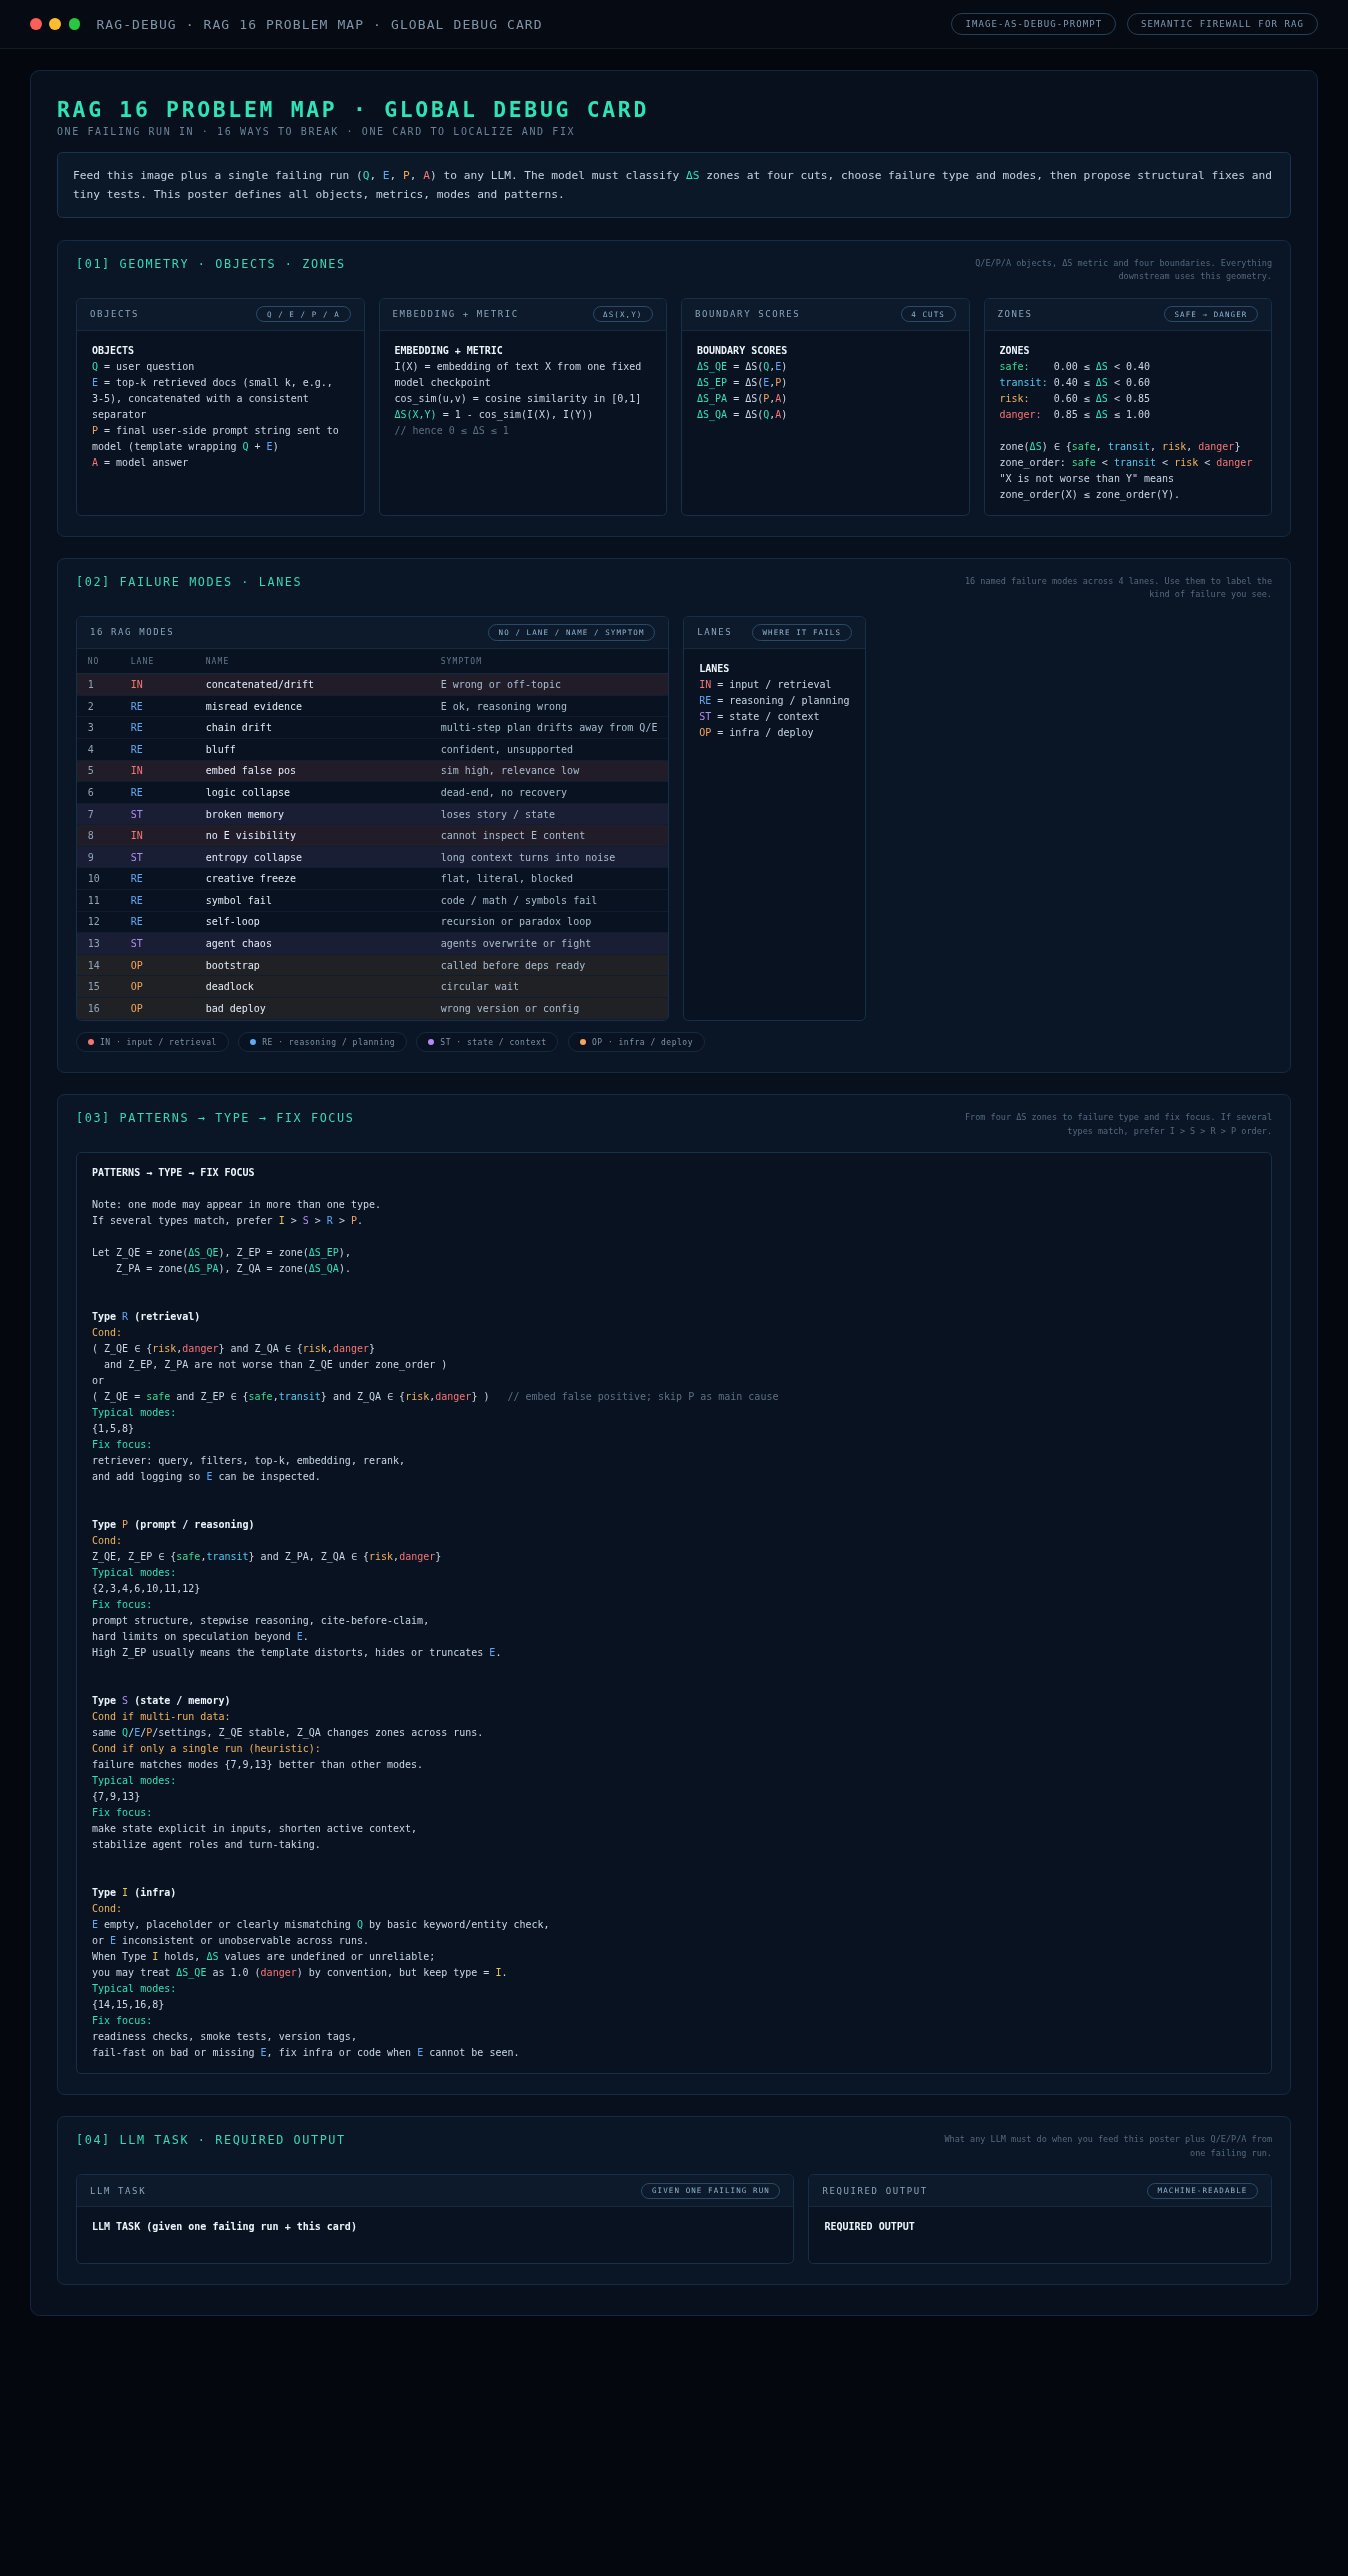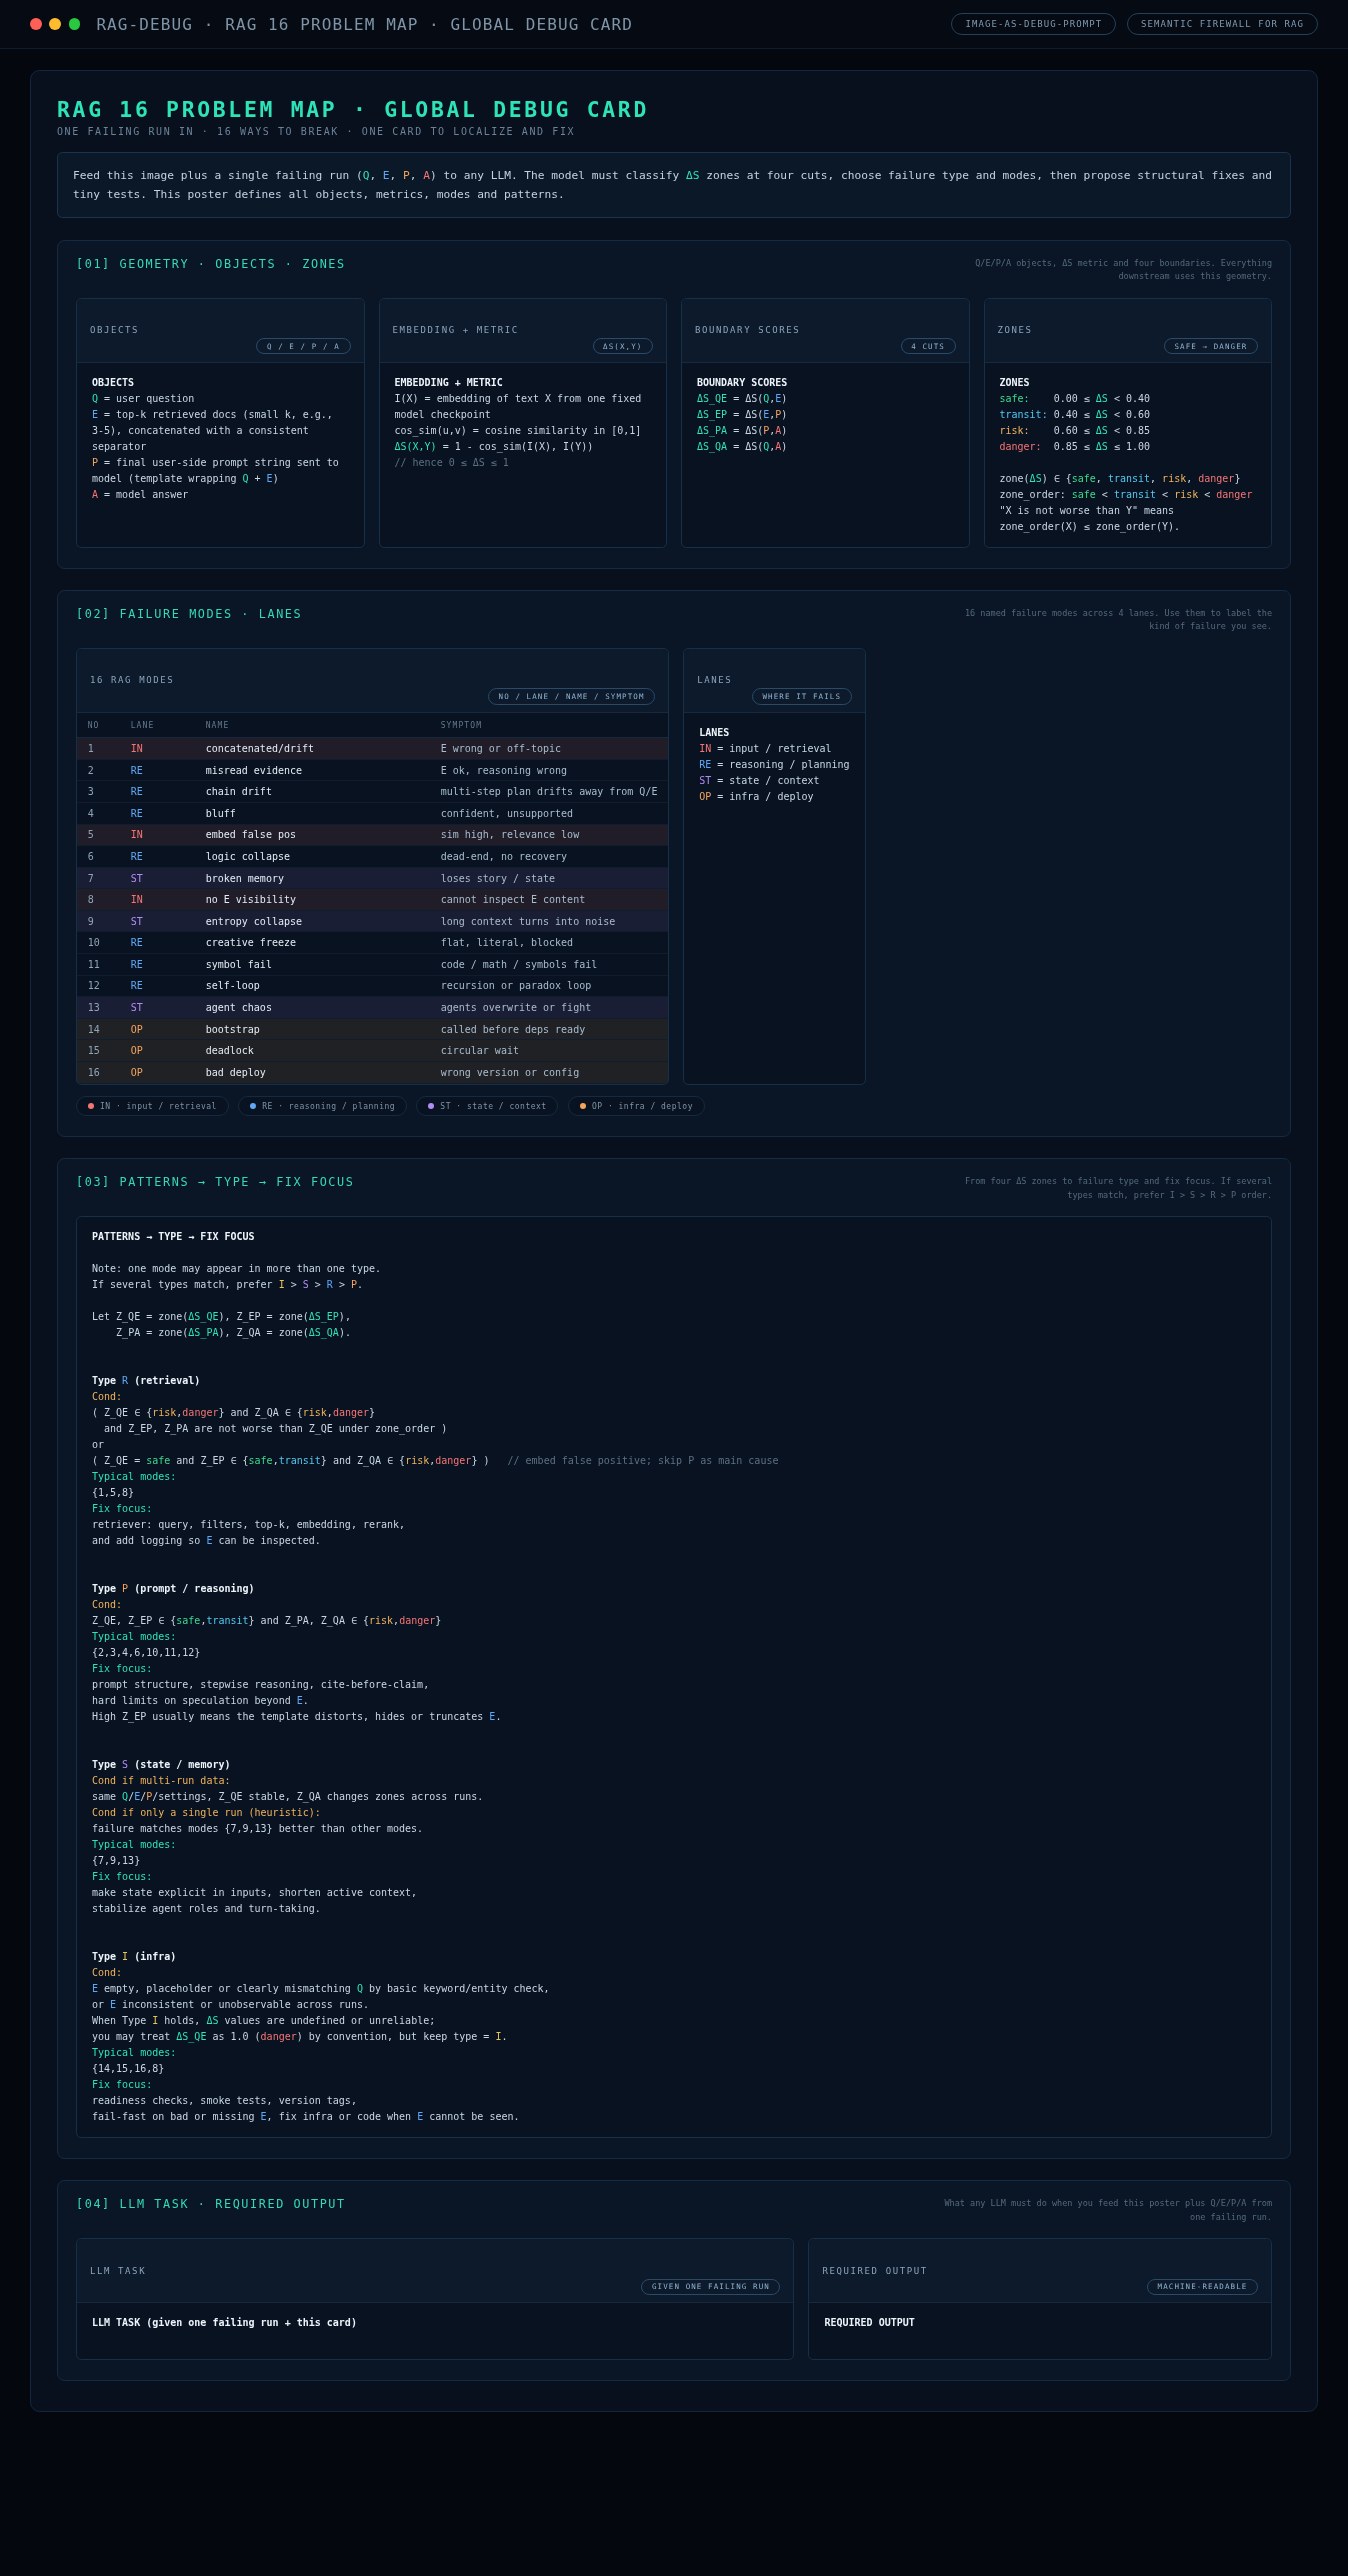--- a/index.html
+++ b/index.html
@@ -10,21 +10,21 @@
     color:#c9d6e4;
   }
 
   
   .titlebar {
     height:49px; background:#060a12; border-bottom:0.5px solid #101c2a;
     display:flex; align-items:center; padding:0 30px; gap:16px;
   }
   .dots { display:flex; gap:7.5px; }
   .dot { width:11.8px; height:11.8px; border-radius:50%; display:inline-block; }
-  .tb-title { color:#7e95a9; font-size:16px; letter-spacing:1.1px; }
+  .tb-title { color:#7e95a9; font-size:13px; letter-spacing:1.1px; }
   .tb-badges { margin-left:auto; display:flex; gap:10.7px; }
   .tb-badge {
     border:0.5px solid #23405a; color:#7e9ab3; border-radius:534px;
     padding:4.8px 13px; font-size:9px; letter-spacing:1.1px; white-space:nowrap;
   }
 
   
   .card {
     margin:21.4px 30px 10.7px; background:#07101c; border:0.5px solid #132840;
     border-radius:9.6px; padding:26px 26px 30px;
@@ -48,21 +48,21 @@
 
   
   .panel { background:#081220; border:0.5px solid #17304a; border-radius:5.3px; overflow:hidden; display:flex; flex-direction:column; }
   .panel-head {
     display:flex; justify-content:space-between; align-items:center;
     background:#0c1a2c; border-bottom:0.5px solid #16293e; padding:7.5px 13px;
   }
   .panel-title { color:#8ba4bb; font-size:9px; letter-spacing:1.6px; }
   .panel-badge {
     border:0.5px solid #2a4a68; color:#8fb4d0; font-size:7.5px; letter-spacing:1.1px;
-    border-radius:534px; padding:2.7px 9.6px; white-space:nowrap;margin-top:32px;
+    border-radius:534px; padding:2.7px 9.6px; white-space:nowrap;
   }
   .panel-body { padding:11.8px 15px; font-size:10px; line-height:16px; }
   .code-line { white-space:pre-wrap; min-height:16px; }
 
   .grid-2 { display:grid; grid-template-columns:1fr 1fr 1fr 1fr; gap:14px; }
   .grid-llm { display:grid; grid-template-columns:1.55fr 1fr; gap:14px; }
   .stack { display:flex; flex-direction:row; gap:14px; }
 
   
   .c-white  { color:#edf4fb; font-weight:bold; }

